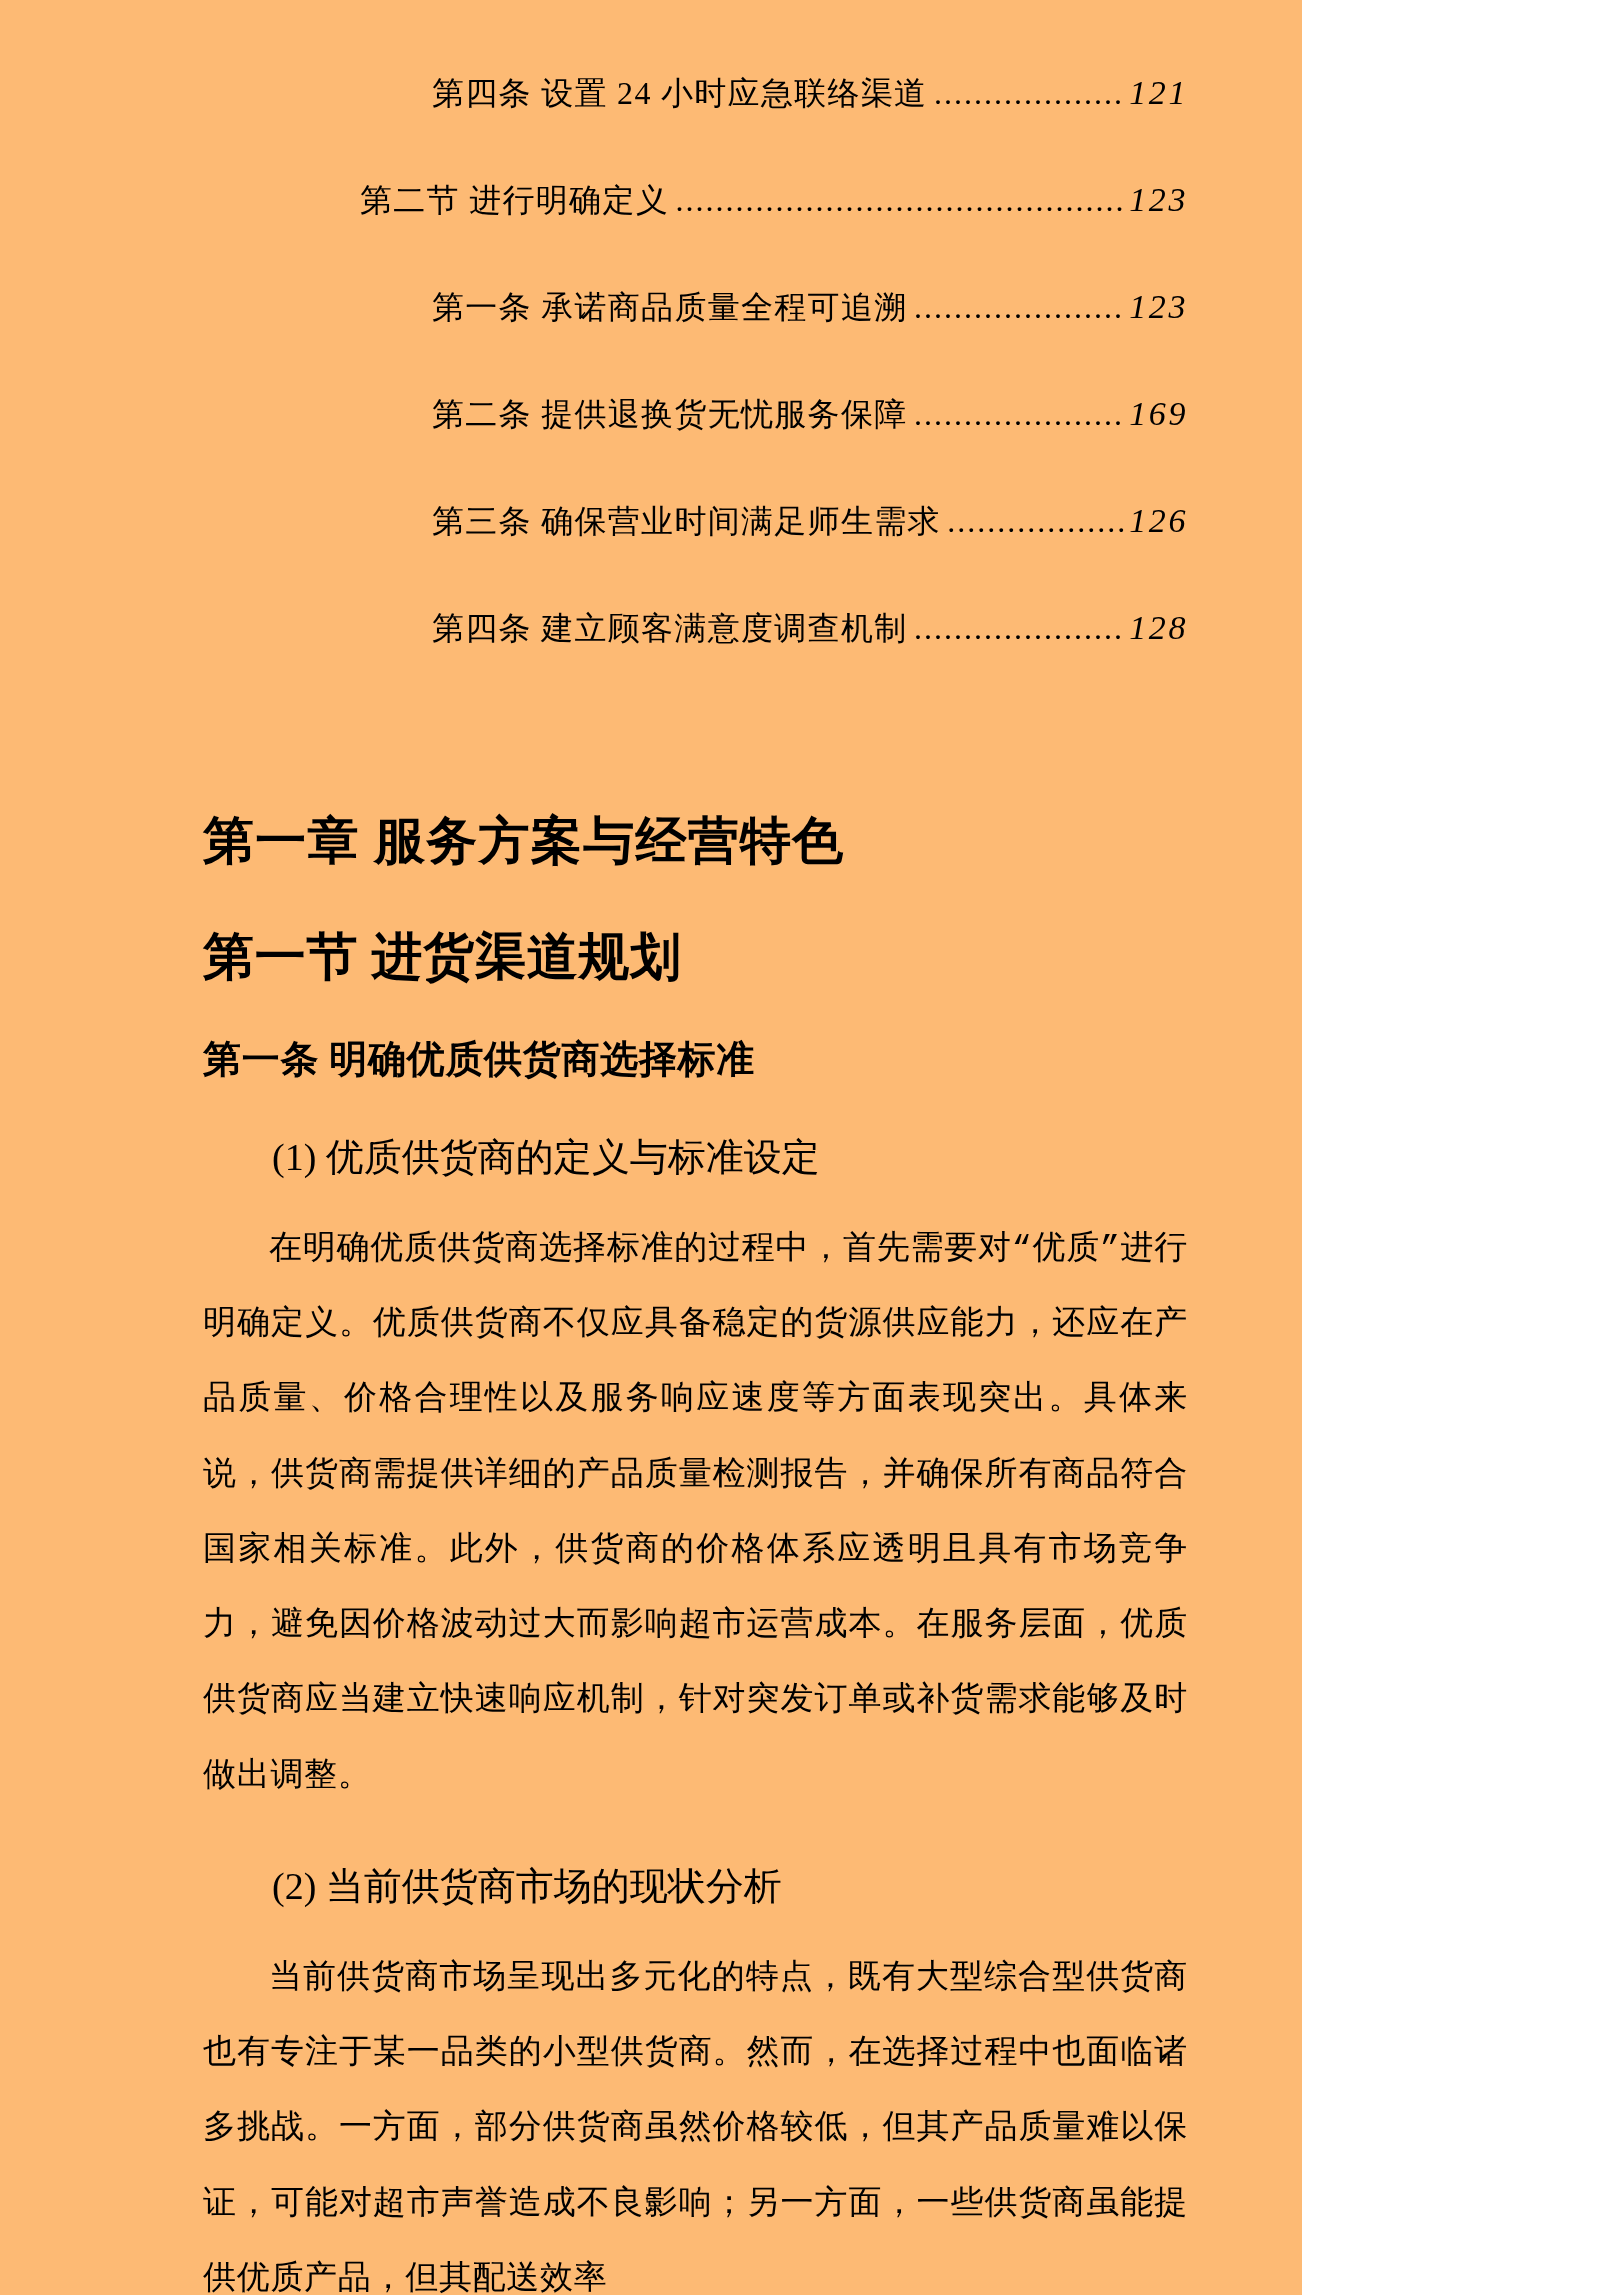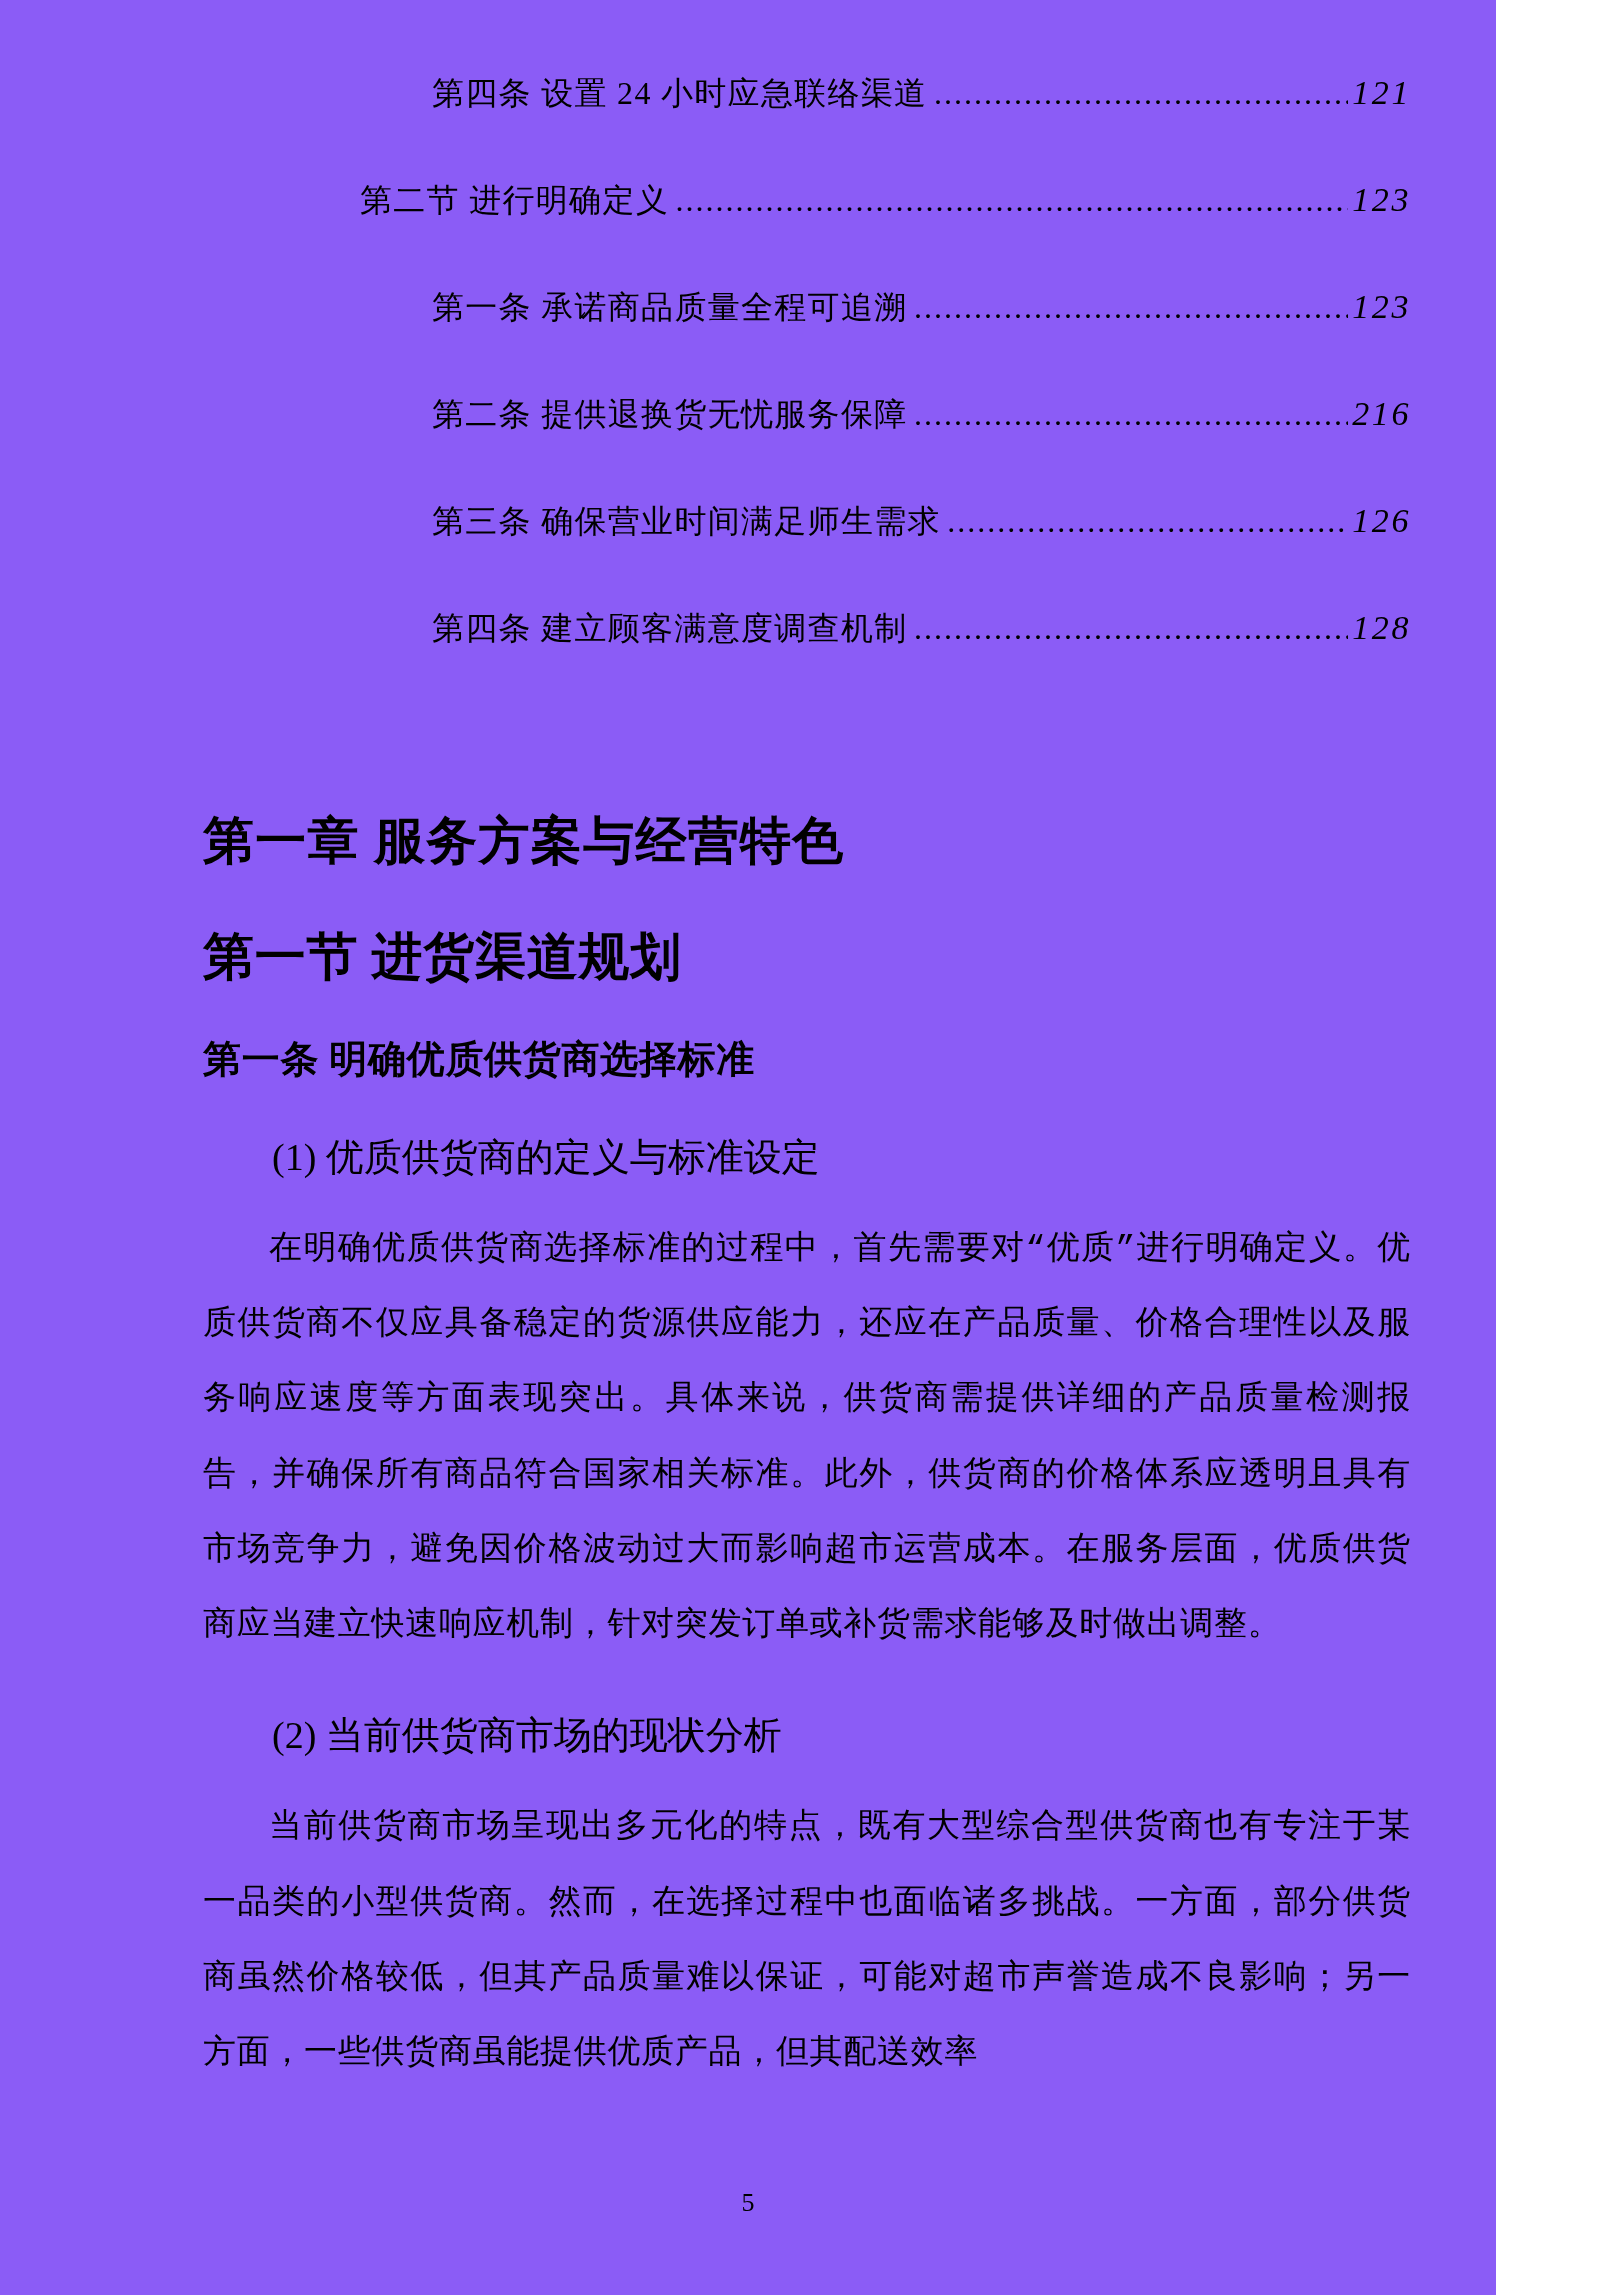--- a/index.html
+++ b/index.html
@@ -2,27 +2,27 @@
 <html style="font-size:10.5px"><head>
 <meta charset="utf-8">
 <style>
   html, body {
     margin: 0;
     padding: 0;
     background: #ffffff;
   }
   .page {
     position: relative;
-    width: 1496px;
+    width: 1302px;
     height: 2295px;
-    background: #8b5cf6;
+    background: #fdba74;
     color: #000000;
     font-family: "Liberation Serif", "DejaVu Serif", serif;
     box-sizing: border-box;
-    padding: 72px 85px 0 203px;
+    padding: 72px 114px 0 203px;
     overflow: hidden;
   }
 
   
   .toc {
     font-size: 32px;
   }
   .toc-row {
     display: flex;
     align-items: baseline;
@@ -120,21 +120,21 @@
 
     <div class="toc-row indent-2">
       <span class="toc-label">第一条 承诺商品质量全程可追溯</span>
       <span class="toc-leader"></span>
       <span class="toc-page">123</span>
     </div>
 
     <div class="toc-row indent-2">
       <span class="toc-label">第二条 提供退换货无忧服务保障</span>
       <span class="toc-leader"></span>
-      <span class="toc-page">216</span>
+      <span class="toc-page">169</span>
     </div>
 
     <div class="toc-row indent-2">
       <span class="toc-label">第三条 确保营业时间满足师生需求</span>
       <span class="toc-leader"></span>
       <span class="toc-page">126</span>
     </div>
 
     <div class="toc-row indent-2">
       <span class="toc-label">第四条 建立顾客满意度调查机制</span>

